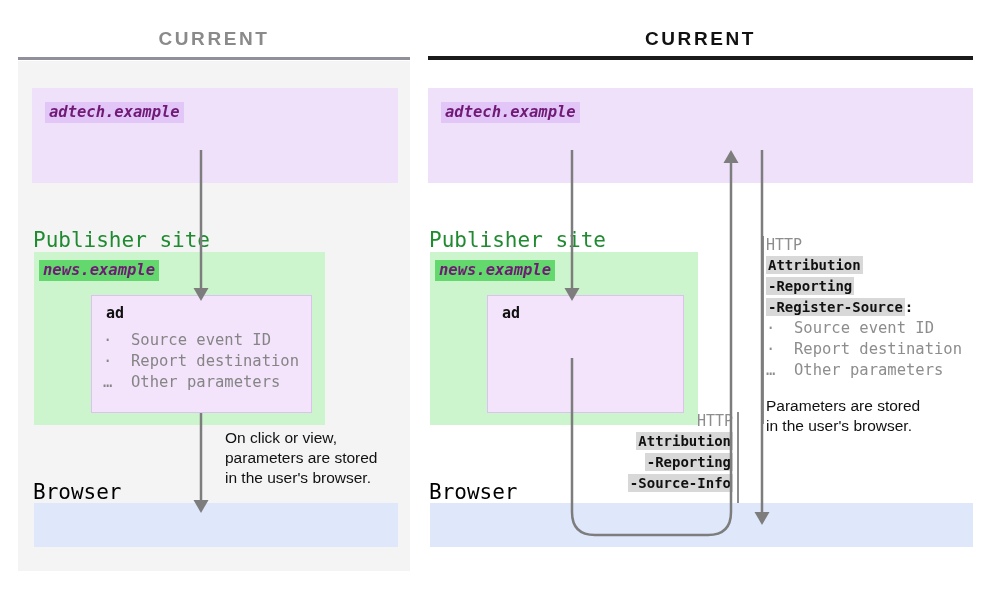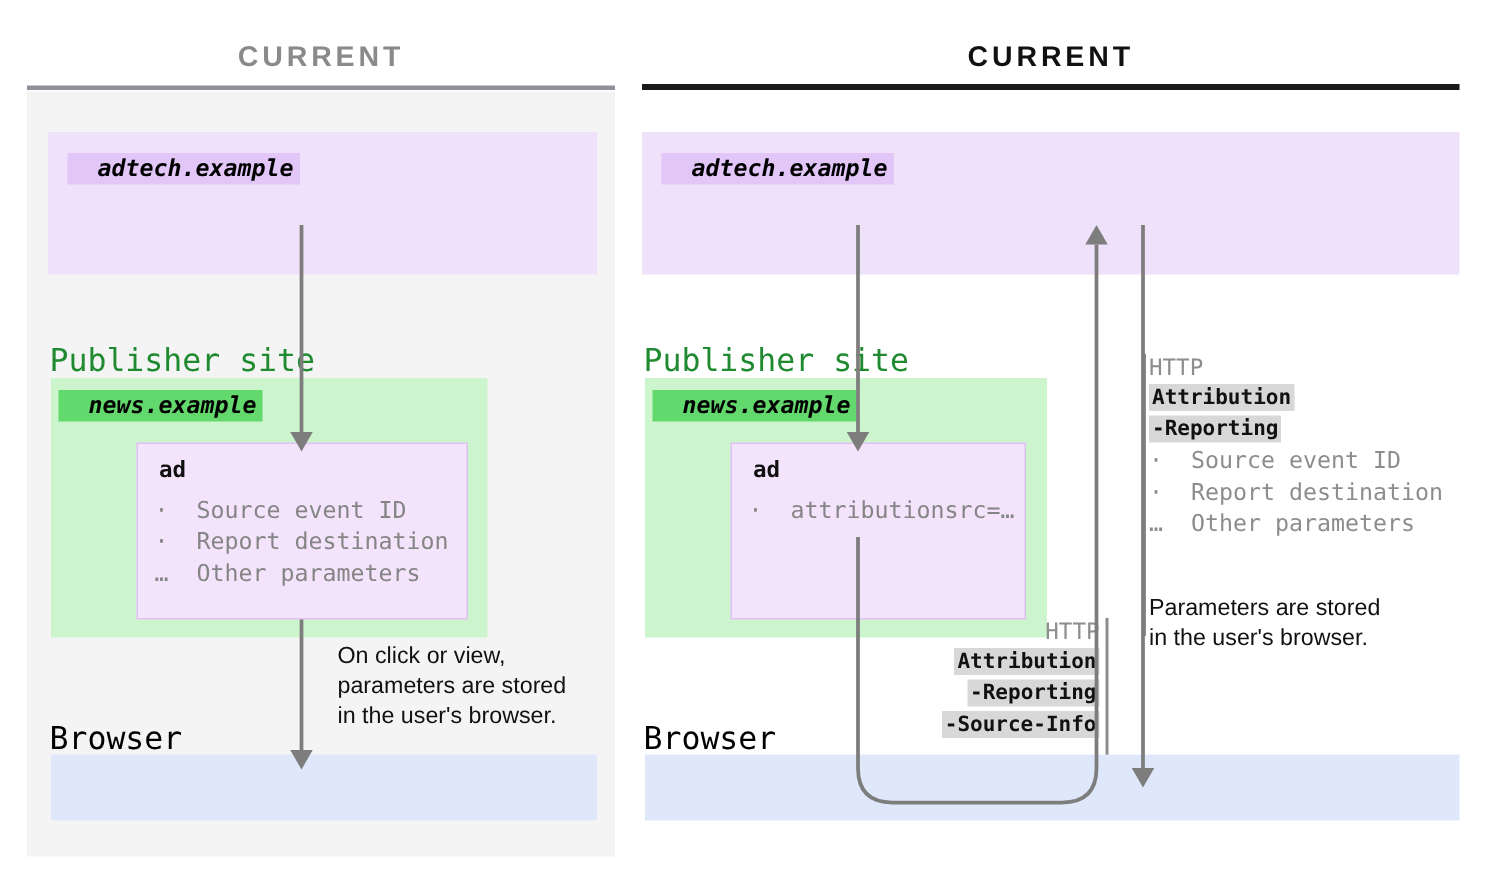--- a/index.html
+++ b/index.html
@@ -76,22 +76,22 @@
   }
   .zone-label.pub-label     { color: #1f8a30; }
   .zone-label.browser-label { color: #000000; }
 
   .chip {
     position: absolute;
     font-family: "DejaVu Sans Mono", monospace;
     font-size: 15.5px;
     font-style: italic;
     font-weight: bold;
-    color: #000000;
-    padding: 2px 4px 3px 20px;
+    color: #701a75;
+    padding: 2px 4px 3px 4px;
     white-space: nowrap;
     line-height: 1.05;
   }
   .chip.purple { background: #e2c6f8; }
   .chip.green  { background: #63d86c; }
 
   
   .ad-card {
     position: absolute;
     background: #f3e4fc;
@@ -203,35 +203,35 @@
 
   <div class="zone adtech" style="left:428px; top:88px; width:545px; height:95px;"></div>
   <div class="chip purple" style="left:441px; top:102px;">adtech.example</div>
 
   <div class="zone-label pub-label" style="left:429px; top:228px;">Publisher site</div>
   <div class="zone pub" style="left:430px; top:252px; width:268px; height:173px;"></div>
   <div class="chip green" style="left:435px; top:260px;">news.example</div>
 
   <div class="ad-card" style="left:487px; top:295px; width:197px; height:118px;">
     <div class="ad-title">ad</div>
-    <div class="ad-list">·  attributionsrc=…</div>
   </div>
 
   <div class="http-block" style="left:568px; top:412px; width:165px; text-align:right;">
     <div class="http-word">HTTP</div>
     <div class="http-token"><span class="hl">Attribution</span></div>
     <div class="http-token"><span class="hl">-Reporting</span></div>
     <div class="http-token"><span class="hl">-Source-Info</span></div>
   </div>
   <div class="vline" style="left:737px; top:412px; height:96px;"></div>
 
   <div class="http-block" style="left:766px; top:236px; width:205px; text-align:left;">
     <div class="http-word">HTTP</div>
     <div class="http-token"><span class="hl">Attribution</span></div>
     <div class="http-token"><span class="hl">-Reporting</span></div>
+    <div class="http-token"><span class="hl">-Register-Source</span><span class="colon" style="color:#111;">:</span></div>
     <div class="http-params">·  Source event ID
 ·  Report destination
 …  Other parameters</div>
   </div>
   <div class="vline" style="left:762px; top:236px; height:188px;"></div>
 
   <div class="note" style="left:766px; top:396px; width:200px;">Parameters are stored
 in the user's browser.</div>
 
   <div class="zone-label browser-label" style="left:429px; top:480px;">Browser</div>

